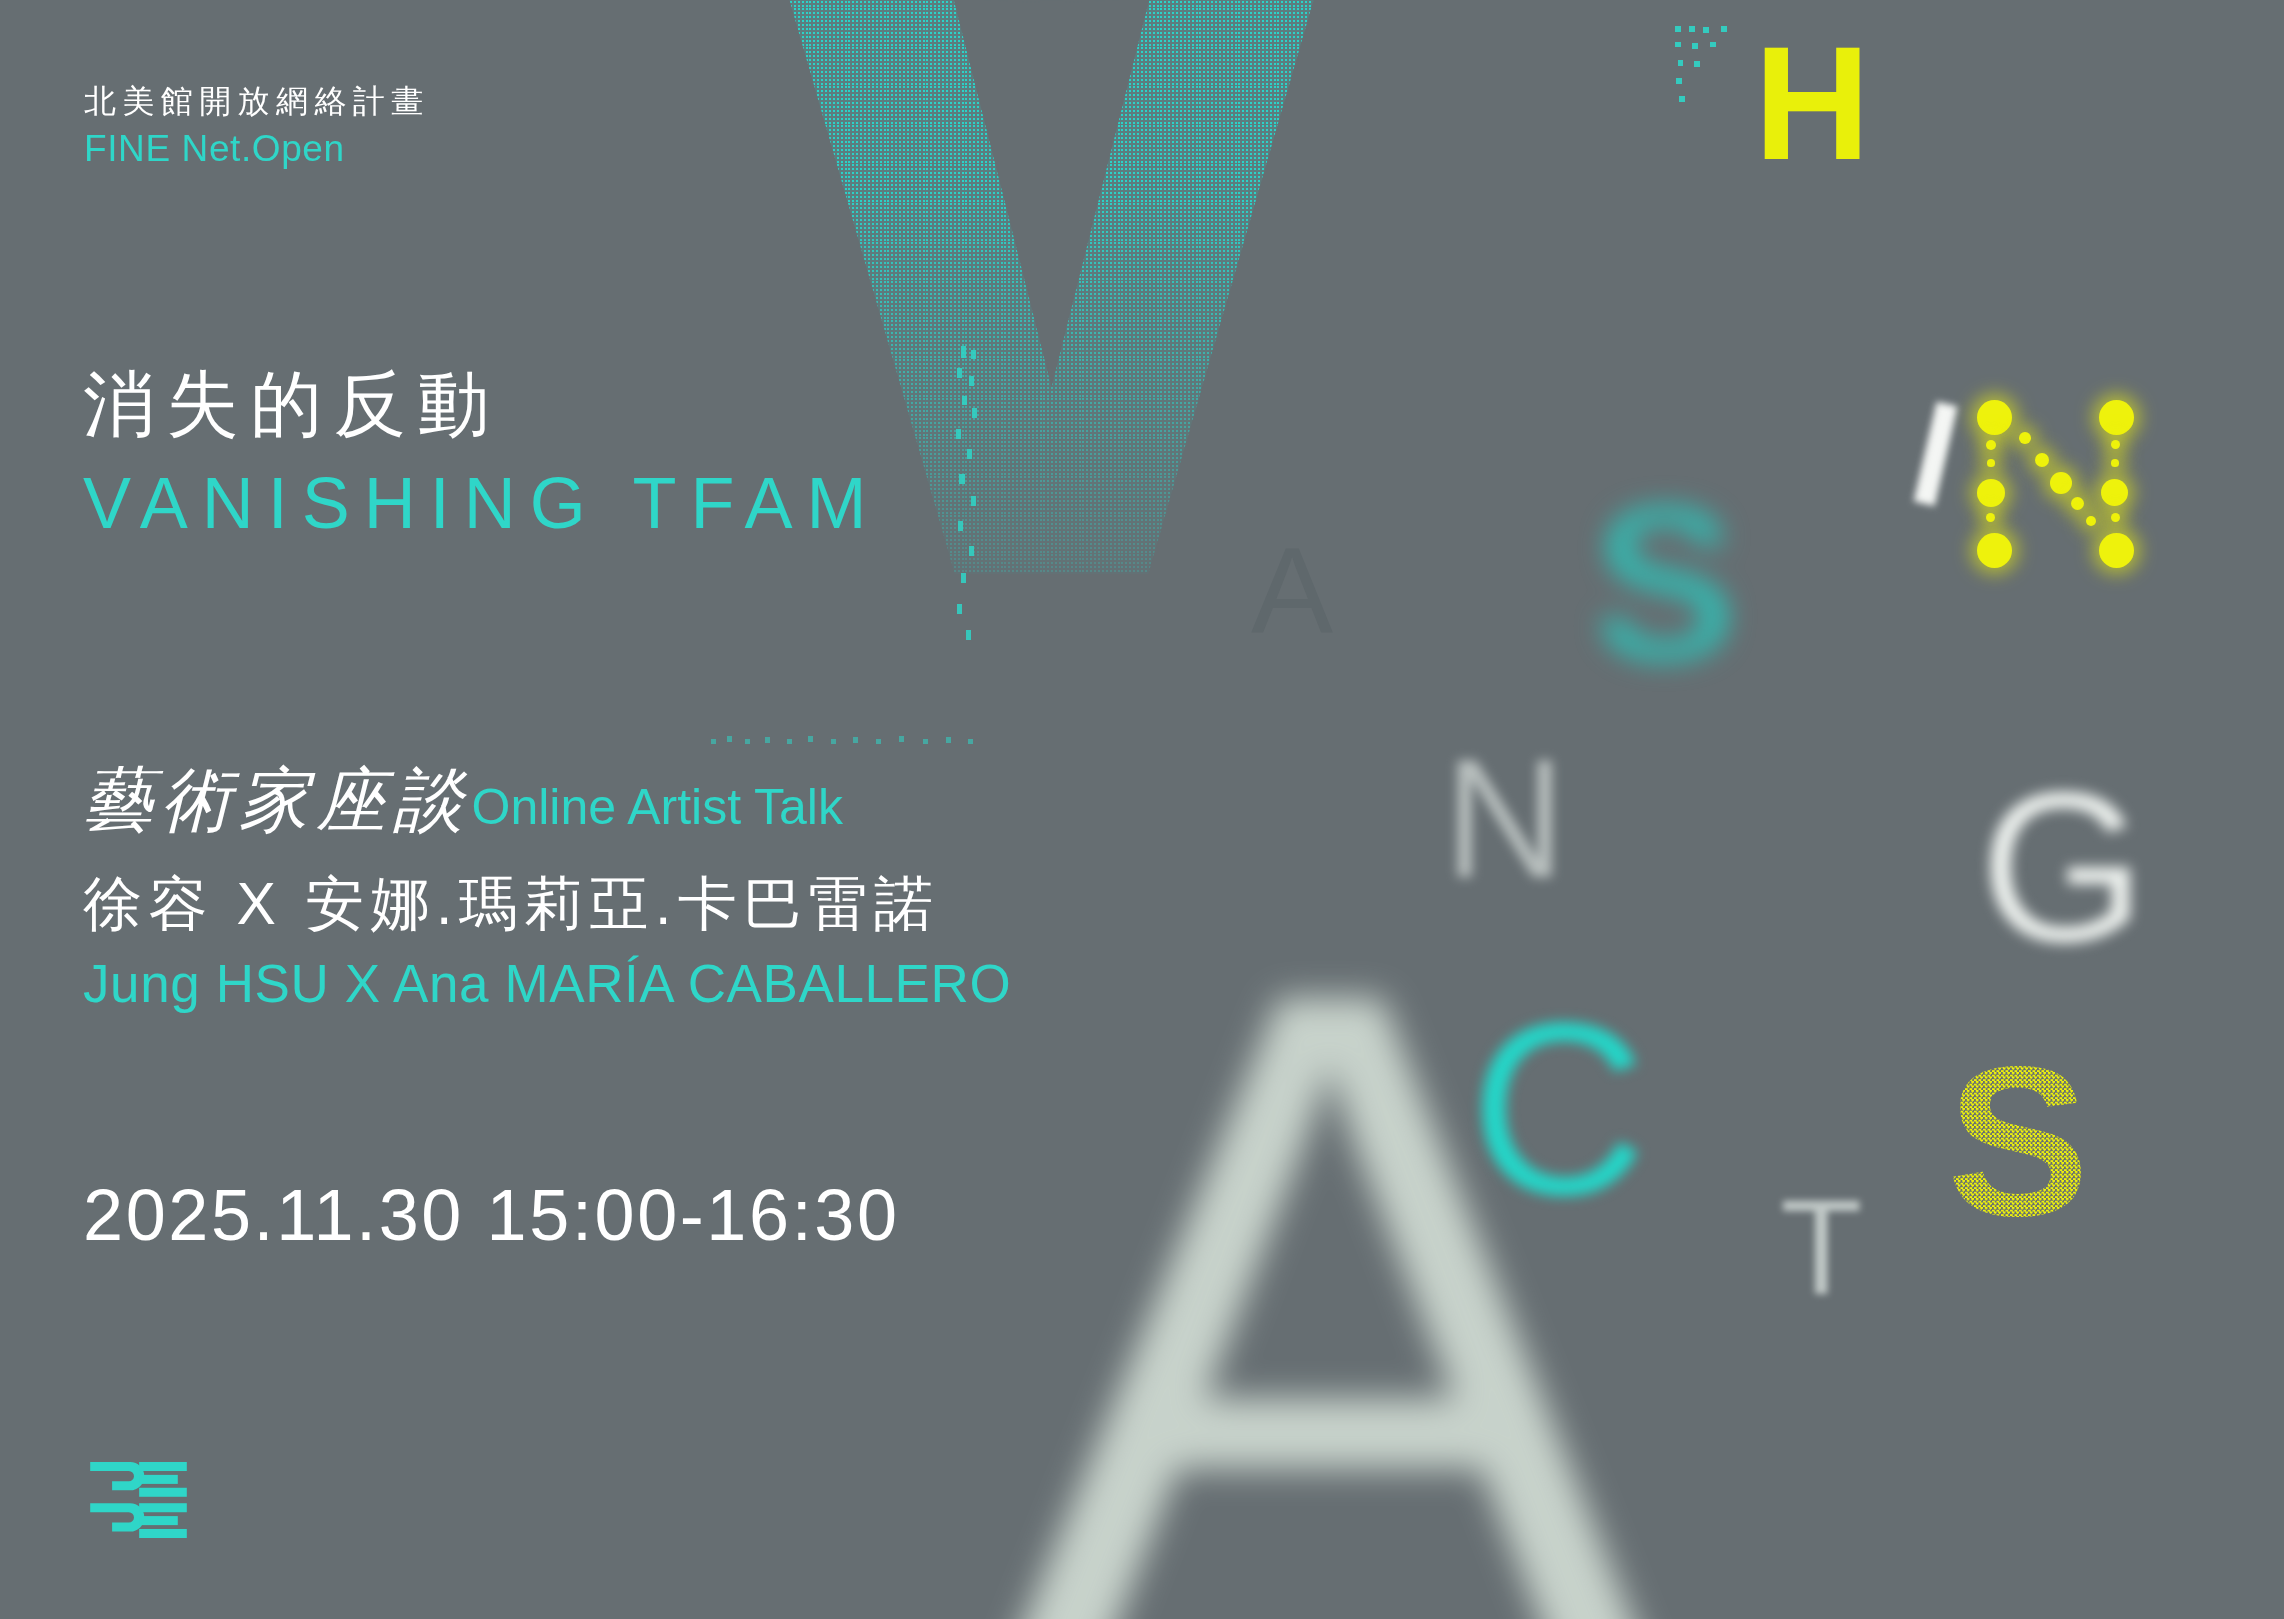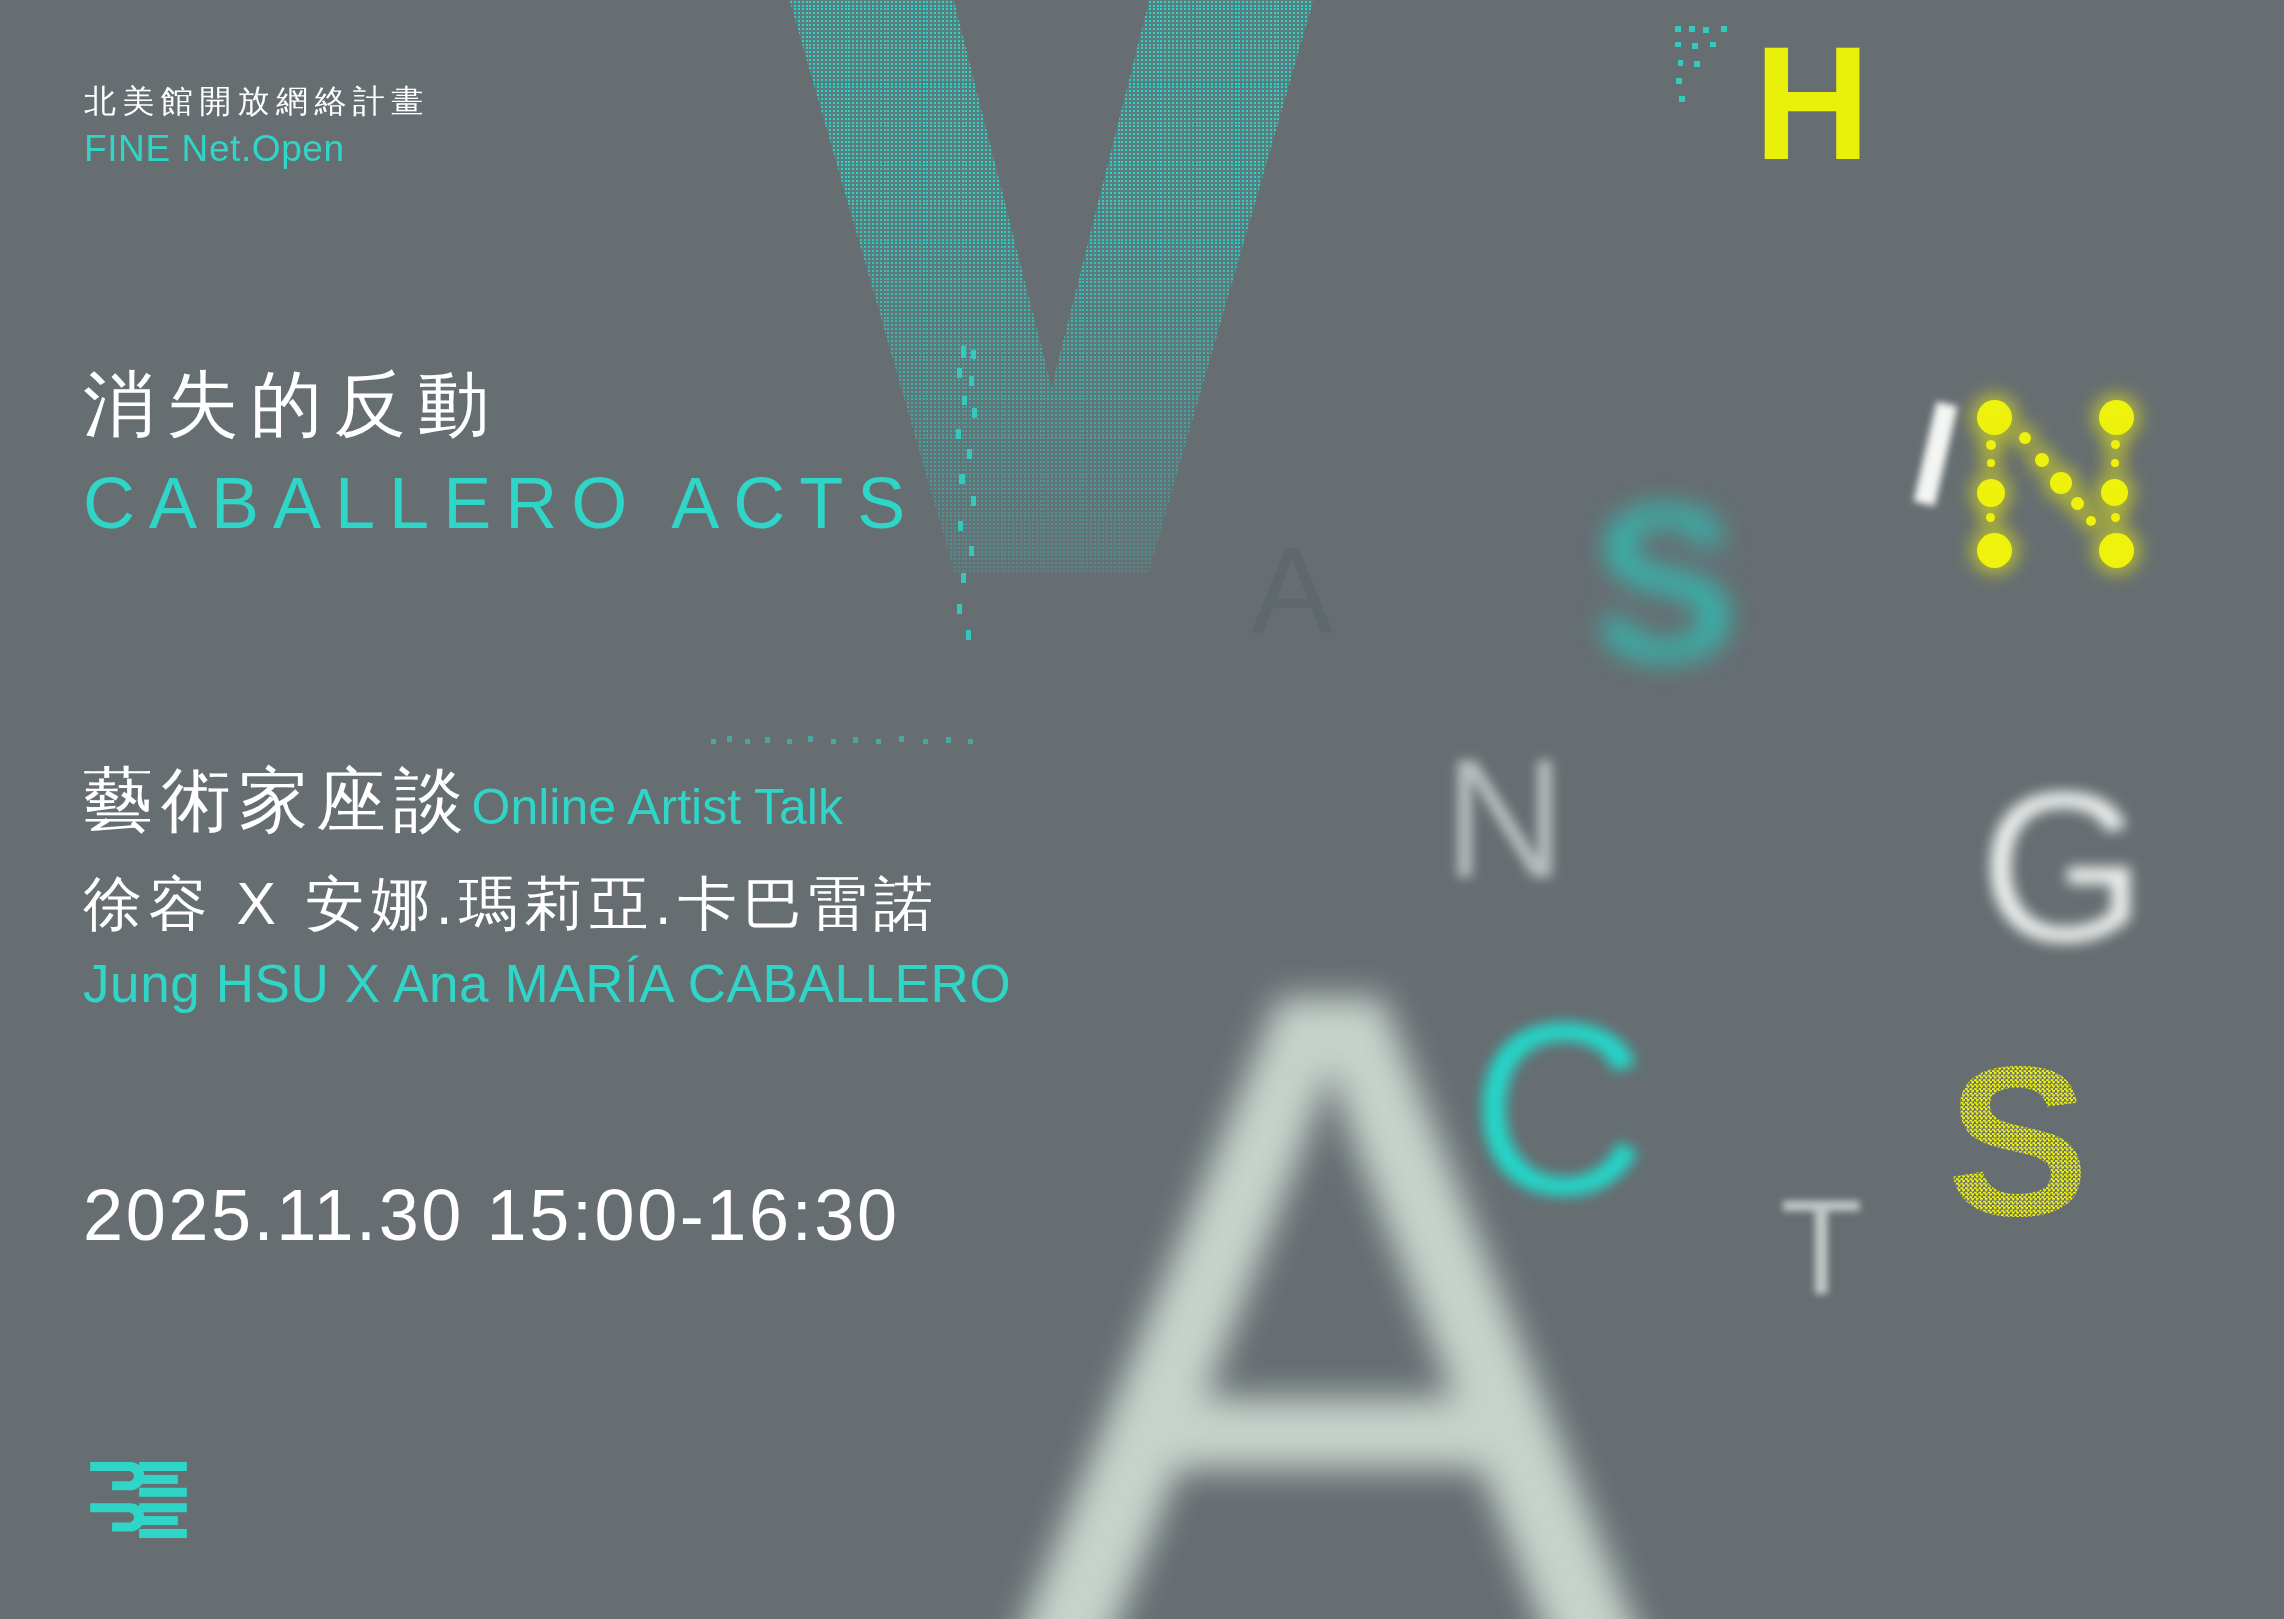--- a/index.html
+++ b/index.html
@@ -133,21 +133,21 @@
     line-height:1.2;white-space:nowrap;
   }
   .title-en{
     color:#2fd6c8;font-size:72px;letter-spacing:14px;font-weight:400;
     line-height:1.35;white-space:nowrap;margin-top:7.7px;
   }
 
   .talk{position:absolute;left:83px;top:761px;}
   .talk-line1{white-space:nowrap;line-height:1.12;}
   .talk-zh{
-    color:#ffffff;font-size:70px;letter-spacing:7.7px;font-weight:500;
+    color:#ffffff;font-size:70px;letter-spacing:7.7px;font-weight:500;font-style:italic;
   }
   .talk-en{
     color:#2fd6c8;font-size:50px;letter-spacing:0px;font-weight:400;
   }
   .talk-names-zh{
     color:#ffffff;font-size:59px;letter-spacing:6.4px;font-weight:500;
     line-height:1.3;margin-top:27px;white-space:nowrap;
   }
   .talk-names-en{
     color:#2fd6c8;font-size:53px;letter-spacing:0.6px;font-weight:400;
@@ -288,21 +288,21 @@
 
   <div class="content">
 
     <div class="brand">
       <div class="brand-zh">北美館開放網絡計畫</div>
       <div class="brand-en">FINE Net.Open</div>
     </div>
 
     <div class="title">
       <div class="title-zh">消失的反動</div>
-      <div class="title-en">CABALLERO ACTS</div>
+      <div class="title-en">VANISHING TFAM</div>
     </div>
 
     <div class="talk">
       <div class="talk-line1">
         <span class="talk-zh">藝術家座談</span><span class="talk-en">Online Artist Talk</span>
       </div>
       <div class="talk-names-zh">徐容 X 安娜.瑪莉亞.卡巴雷諾</div>
       <div class="talk-names-en">Jung HSU X Ana MARÍA CABALLERO</div>
     </div>
 

